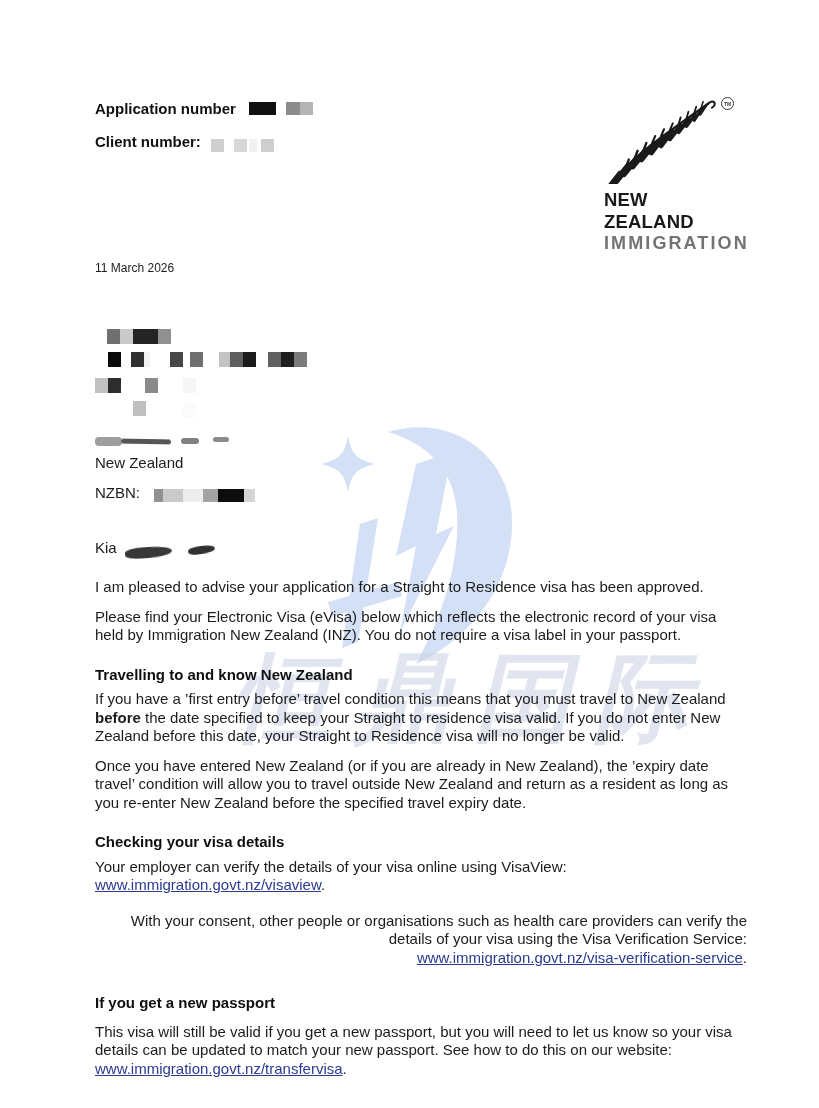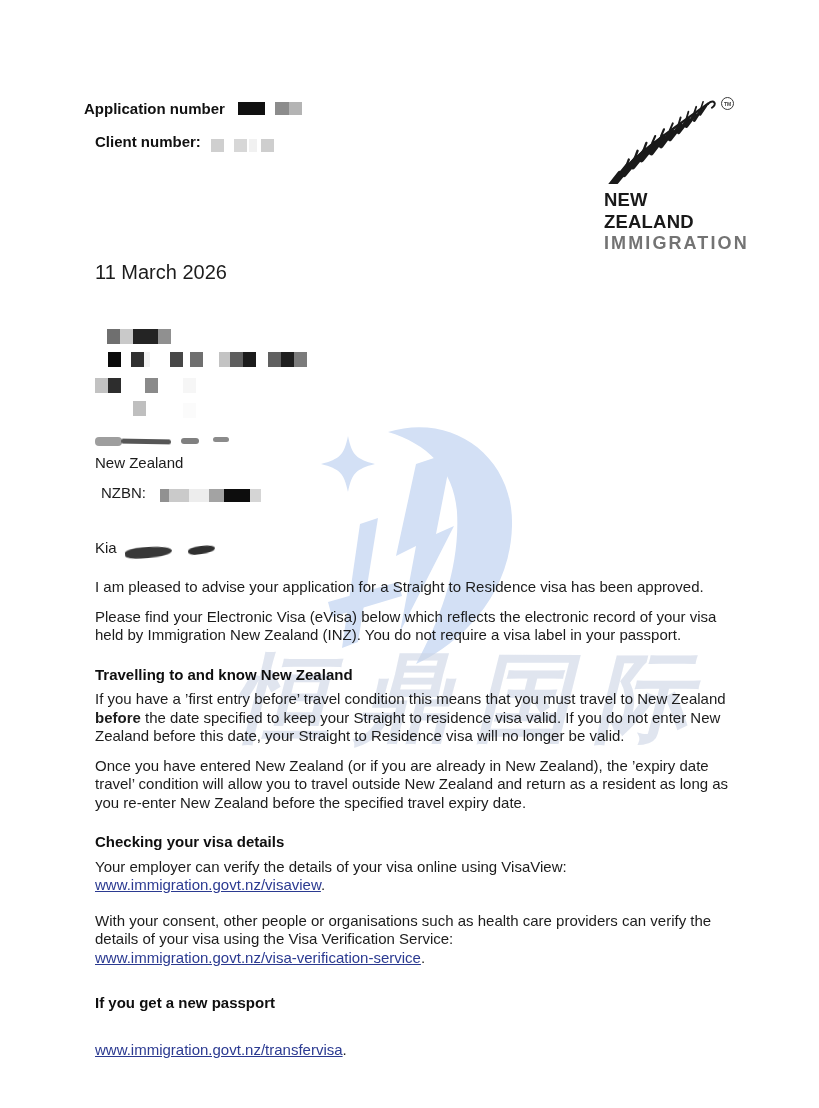--- a/index.html
+++ b/index.html
@@ -15,55 +15,55 @@
   .wm-en { position:absolute; left:240px; top:730px; font-size:19px; font-weight:bold; letter-spacing:3.4px;
            color:rgba(178,198,234,0.75); white-space:nowrap; }
 
   
   .content { position:absolute; inset:0; z-index:1; color:#1c1c1c; }
   .abs { position:absolute; }
   .line { display:flex; align-items:center; }
   .blk { display:inline-block; height:13px; }
 
   
-  .app-line  { left:84px; top:100px; }
+  .app-line  { left:95px; top:100px; }
   .client-line { left:95px; top:133px;text-align:right; }
   .hdr-label { font-size:15px; font-weight:bold; color:#111; }
 
   
   .logo { left:604px; top:96px; width:124px; height:128px; }
   .tm-circle { position:absolute; right:-6px; top:1px; width:13px; height:13px; border:1px solid #3a3a3a; border-radius:50%;
                font-size:5px; font-weight:bold; color:#3a3a3a; display:flex; align-items:center; justify-content:center; }
   .logo-l1 { font-size:18.5px; font-weight:bold; color:#191919; letter-spacing:0.2px; margin-top:1px; }
   .logo-l2 { font-size:18px; font-weight:bold; color:#737373; letter-spacing:2.1px; }
 
-  .date-line { left:95px; top:261px; font-size:20px; }
+  .date-line { left:95px; top:261px; font-size:12px; }
 
   
   .addr { left:95px; top:329px; width:340px; height:190px; }
   .sq { position:absolute; width:13px; height:15px; }
   .smudge { position:absolute; border-radius:4px; filter:blur(0.7px); }
   .country { position:absolute; left:0; top:125px; font-size:15px; }
-  .nzbn { position:absolute; left:0; top:155px; display:flex; align-items:center; font-size:15px;margin-left:6px; }
+  .nzbn { position:absolute; left:0; top:155px; display:flex; align-items:center; font-size:15px; }
   .nzbn .blk { height:13px; }
 
   
   .greeting { left:95px; top:539px; font-size:15px; display:flex; align-items:center; }
   .scribble { display:inline-block; background:#383838; filter:blur(0.6px); }
   .scr1 { width:47px; height:11px; margin-left:8px; border-radius:45% 55% 60% 40%; transform:translateY(5px) rotate(-4deg); }
   .scr2 { width:27px; height:8px; margin-left:16px; border-radius:50% 50% 60% 40%; transform:translateY(2px) rotate(-7deg); background:#303030; }
 
   
   .body { left:95px; top:572px; width:652px; font-size:15px; line-height:18.5px; }
   .body h3 { font-size:15px; line-height:18.5px; color:#0f0f0f; }
   .body p { margin-top:11px; }
   .body p.p0 { margin-top:6px; }
   .body h3.gap { margin-top:21px; }
   .body h3.gap2 { margin-top:27px; }
-  .body p.pgap { margin-top:17px; }
+  .body p.pgap { margin-top:17px;text-align:right; }
   .body p.pgap2 { margin-top:10px; }
   a.doclink { color:#2b3a91; }
 </style>
 </head>
 <body>
 
 <div class="page">
 
   <div class="wm">
     <svg class="wm-logo" width="228" height="262" viewBox="0 0 228 262">
@@ -197,18 +197,18 @@
       <p class="p0"><span>If you have a ’first entry before’ travel condition this means that you must travel to New Zealand </span><strong>before</strong><span> the date specified to keep your Straight to residence visa valid. If you do not enter New Zealand before this date, your Straight to Residence visa will no longer be valid.</span></p>
       <p><span>Once you have entered New Zealand (or if you are already in New Zealand), the ’expiry date travel’ condition will allow you to travel outside New Zealand and return as a resident as long as you re-enter New Zealand before the specified travel expiry date.</span></p>
 
       <h3 class="gap">Checking your visa details</h3>
       <p class="p0"><span>Your employer can verify the details of your visa online using VisaView:</span><br>
         <a class="doclink" href="#">www.immigration.govt.nz/visaview</a><span>.</span></p>
       <p class="pgap"><span>With your consent, other people or organisations such as health care providers can verify the details of your visa using the Visa Verification Service:</span><br>
         <a class="doclink" href="#">www.immigration.govt.nz/visa-verification-service</a><span>.</span></p>
 
       <h3 class="gap2">If you get a new passport</h3>
-      <p class="pgap2"><br>
+      <p class="pgap2"><span>This visa will still be valid if you get a new passport, but you will need to let us know so your visa details can be updated to match your new passport. See how to do this on our website:</span><br>
         <a class="doclink" href="#">www.immigration.govt.nz/transfervisa</a><span>.</span></p>
 
     </div>
   </div>
 </div>
 
 </body></html>

